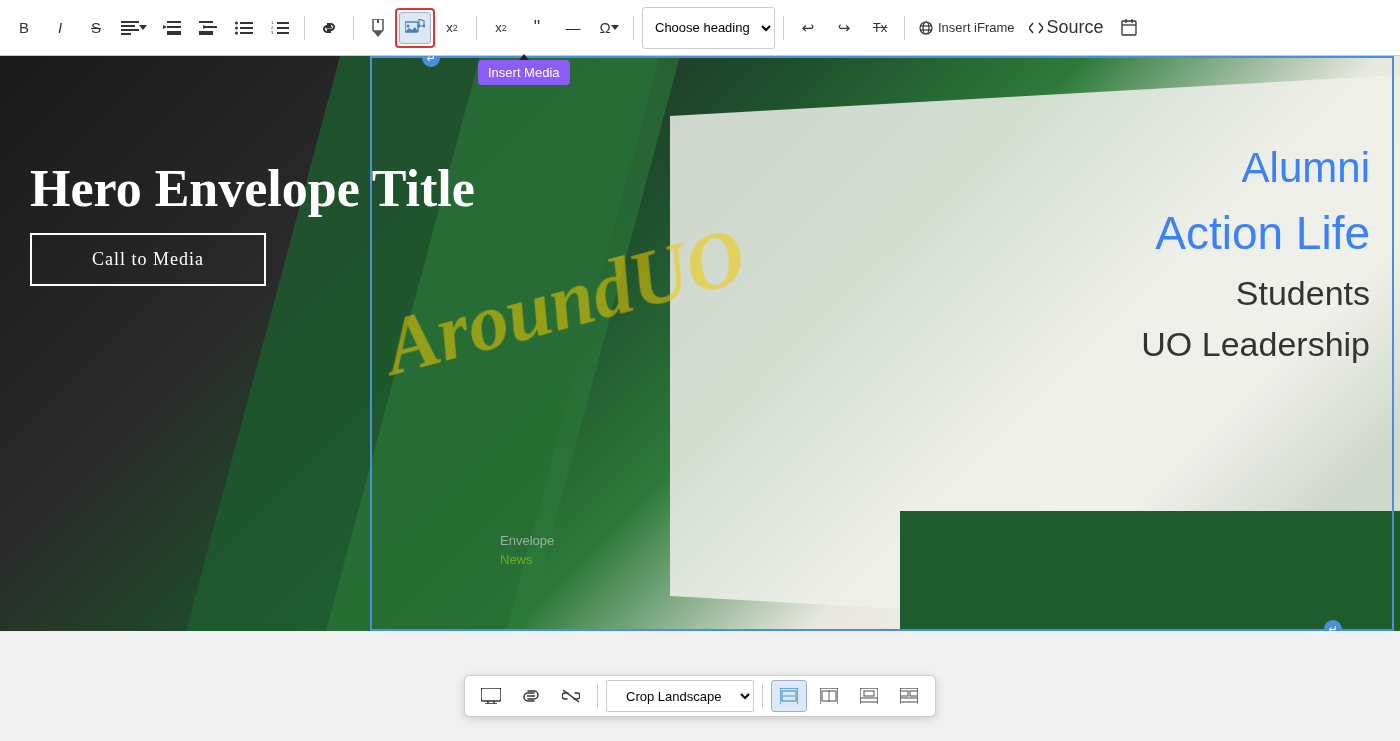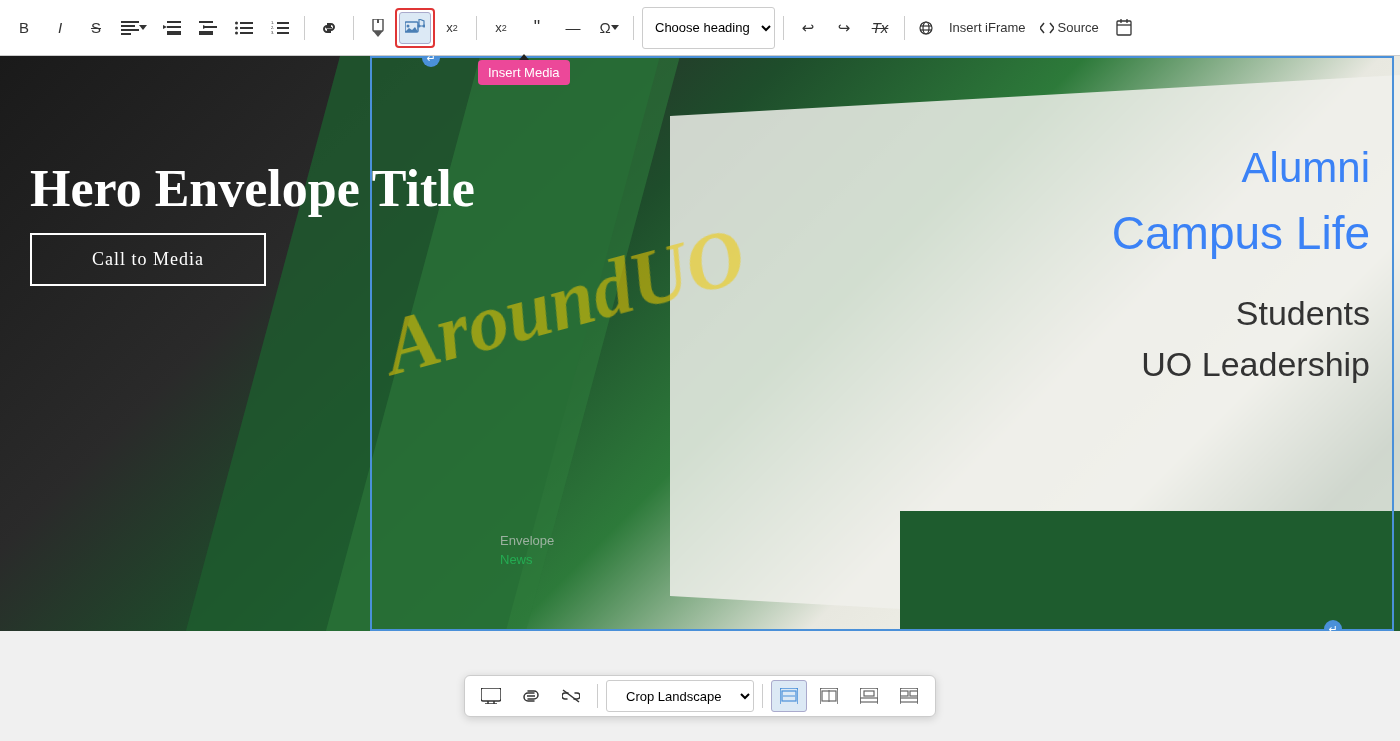--- a/index.html
+++ b/index.html
@@ -49,21 +49,21 @@
       font-size: 13px;
       cursor: pointer;
       background: #fff;
     }
 
     
     .tooltip-box {
       position: absolute;
       top: 60px;
       left: 478px;
-      background: #ec4899;
+      background: #8b5cf6;
       color: #fff;
       font-size: 13px;
       padding: 5px 10px;
       border-radius: 4px;
       white-space: nowrap;
       z-index: 100;
       pointer-events: none;
     }
     .tooltip-box::before {
       content: '';
@@ -432,35 +432,35 @@
     <option>Heading 3</option>
     <option>Heading 4</option>
     <option>Heading 5</option>
     <option>Heading 6</option>
   </select>
 
   <div class="tb-separator"></div>
 
   <button class="tb-btn">↩</button>
   <button class="tb-btn">↪</button>
-  <button class="tb-btn" style="font-size:15px; text-decoration:line-through; font-style:italic;">Tx</button>
+  <button class="tb-btn" style="font-size:13px; text-decoration:line-through; ">Tx</button>
 
   <div class="tb-separator"></div>
 
-  <button class="tb-btn" style="font-size:13px; gap:15px;">
+  <button class="tb-btn" style="font-size:13px; gap:4px;">
     <svg width="16" height="14" viewBox="0 0 16 14">
         <circle cx="8" cy="7" r="6" fill="none" stroke="#333" stroke-width="1.2"></circle>
         <ellipse cx="8" cy="7" rx="3" ry="6" fill="none" stroke="#333" stroke-width="1.2"></ellipse>
         <line x1="2" y1="5" x2="14" y2="5" stroke="#333" stroke-width="1.2"></line>
         <line x1="2" y1="9" x2="14" y2="9" stroke="#333" stroke-width="1.2"></line>
       </svg>
     <span>Insert iFrame</span>
   </button>
 
-  <button class="tb-btn" style="font-size:13px; gap:4px;">
+  <button class="tb-btn" style="font-size:18px; gap:4px;">
     <svg width="14" height="14" viewBox="0 0 14 14">
         <polyline points="4,2 0,7 4,12" fill="none" stroke="#333" stroke-width="1.5"></polyline>
         <polyline points="10,2 14,7 10,12" fill="none" stroke="#333" stroke-width="1.5"></polyline>
       </svg>
     <span>Source</span>
   </button>
 
   <button class="tb-btn">
     <svg width="16" height="18" viewBox="0 0 16 18">
         <rect x="1" y="2" width="14" height="14" rx="1" fill="none" stroke="#333" stroke-width="1.3"></rect>
@@ -484,28 +484,28 @@
     <div id="nav-panel"></div>
 
     <div id="logo-text" style="position:absolute; left:380px; top:200px; z-index:3; font-size:80px; font-style:italic; font-weight:900; color:#f0c800; opacity:0.55; transform:rotate(-15deg); font-family:Georgia,serif;">
       AroundUO
     </div>
 
     <div id="green-bottom"></div>
 
     <div id="nav-panel-items">
       <span class="nav-item-large">Alumni</span>
-      <span class="nav-item-large" style="font-size:46px;">Campus Life</span>
-      <span class="nav-item-medium" style="margin-top:20px;text-align:right;">Students</span>
+      <span class="nav-item-large" style="font-size:46px;">Action Life</span>
+      <span class="nav-item-medium" style="text-align:right;">Students</span>
       <span class="nav-item-medium">UO Leadership</span>
     </div>
 
     <div id="small-nav">
       <div class="small-nav-item" style="font-size:13px; color:#ccc;">Envelope</div>
-      <div class="small-nav-item" style="font-size:13px; color:#22c55e;">News</div>
+      <div class="small-nav-item" style="font-size:13px; color:#84cc16;">News</div>
     </div>
 
     <div id="hero-content">
       <h1 id="hero-title">Hero Envelope Title</h1>
       <button id="cta-btn">Call to Media</button>
     </div>
 
     <div id="selection-border">
       <div class="selection-handle handle-top-left">↵</div>
       <div class="selection-handle handle-bottom-right">↵</div>

